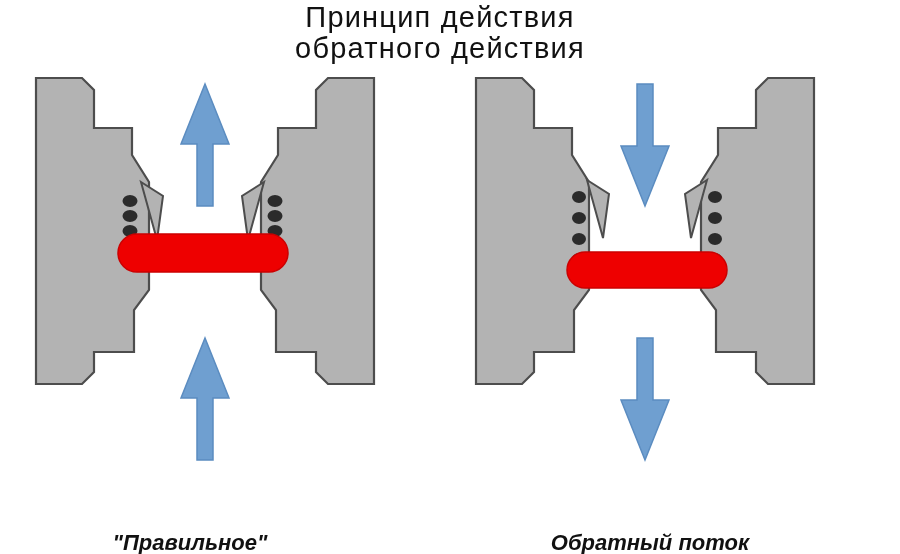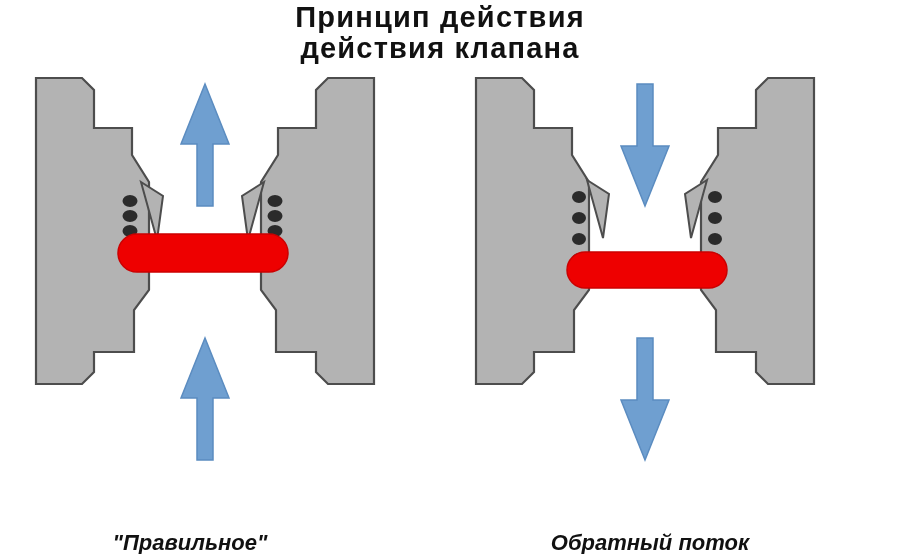--- a/index.html
+++ b/index.html
@@ -20,21 +20,21 @@
     height: 554px;
     background: #ffffff;
   }
   .title-block {
     position: absolute;
     top: 2px;
     left: 0;
     width: 880px;
     text-align: center;
     font-family: "Liberation Sans", sans-serif;
-    font-weight: bold;
+    font-weight: normal;
     font-size: 29px;
     line-height: 1.08;
     letter-spacing: 1.2px;
     color: #111111;
   }
   .title-line { display: block; white-space: pre; }
   .caption {
     position: absolute;
     font-family: "Liberation Sans", sans-serif;
     font-weight: bold;
@@ -64,21 +64,21 @@
     height: 554px;
   }
 </style>
 </head>
 <body>
 
 <div id="stage">
 
   <div class="title-block">
     <span class="title-line">Принцип действия</span>
-    <span class="title-line">действия клапана</span>
+    <span class="title-line">обратного действия</span>
   </div>
 
   <svg class="diagram" viewBox="0 0 900 554">
     <defs>
 
       <g id="halfbody">
         <path d="
           M 0,78
           L 46,78
           L 58,90

